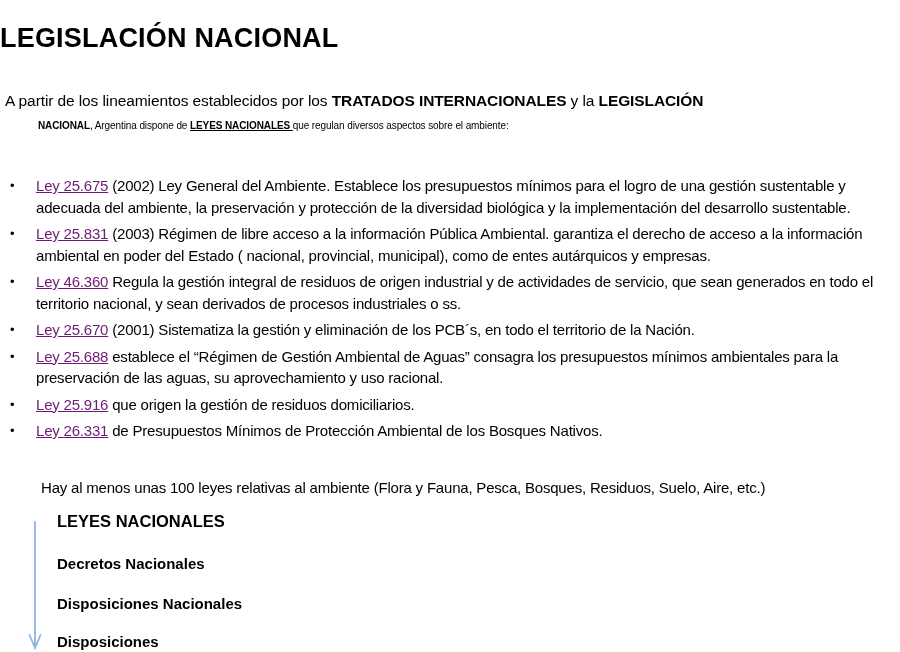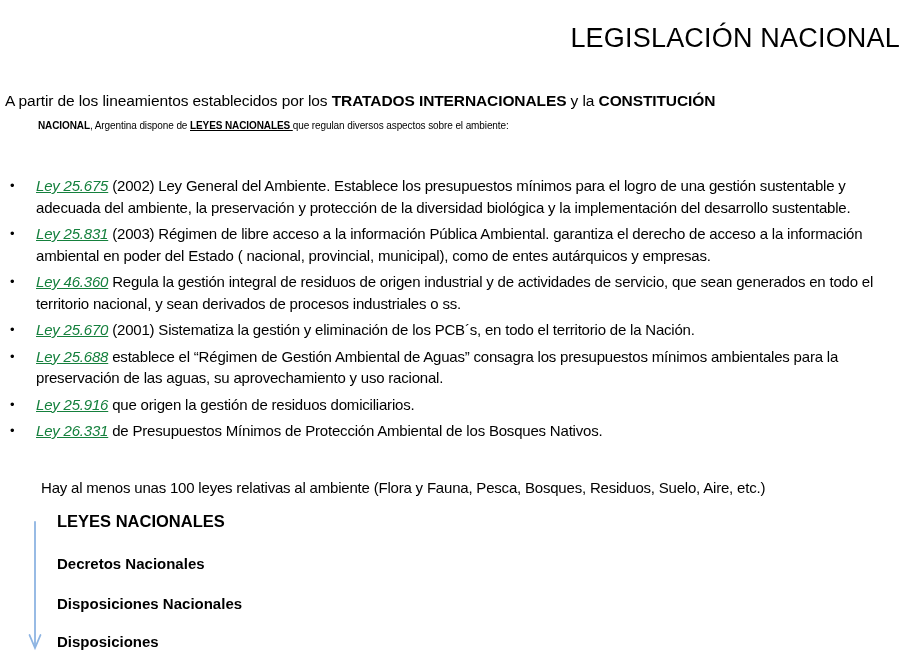--- a/index.html
+++ b/index.html
@@ -6,23 +6,23 @@
   body {
     width: 900px; height: 652px;
     background: #ffffff;
     color: #000000;
     font-family: "Liberation Sans", sans-serif;
     position: relative;
     overflow: hidden;
   }
   .page-title {
     position: absolute; top: 5px; left: 0; width: 900px;
-    text-align: right;
+    text-align: left;
     font-size: 27px;
-    font-weight: 400;
+    font-weight: 700;
     letter-spacing: 0.2px;
   }
   .intro-line1 {
     position: absolute; top: 76px; left: 5px;
     font-size: 15.5px; letter-spacing: -0.1px;
     white-space: nowrap;
   }
   .intro-line2 {
     position: absolute; top: 110px; left: 38px;
     font-size: 10px; letter-spacing: -0.1px;
@@ -42,24 +42,23 @@
     font-size: 15px;
     line-height: 21.5px;
     letter-spacing: -0.2px;
     margin-bottom: 5px;
   }
   ul.law-list li .bullet-marker {
     position: absolute; left: 10px; top: 0;
     font-size: 13px;
   }
   a.law-link {
-    color: #15803d;
+    color: #701a75;
     text-decoration: underline;
     cursor: pointer;
-    font-style: italic;
   }
   .note-line {
     position: absolute; top: 464px; left: 5px;
     font-size: 15px; letter-spacing: -0.2px;
     white-space: nowrap;
     margin-left: 36px;
   }
   .hier-item {
     position: absolute; left: 57px;
     font-weight: bold;
@@ -70,21 +69,21 @@
   .hier-arrow {
     position: absolute; left: 26px; top: 520px;
     width: 18px; height: 132px;
   }
 </style>
 </head>
 <body>
 
 <h1 class="page-title">LEGISLACIÓN NACIONAL</h1>
 
-<p class="intro-line1"><span>A partir de los lineamientos establecidos por los </span><span class="b">TRATADOS INTERNACIONALES</span><span> y la </span><span class="b">CONSTITUCIÓN</span></p>
+<p class="intro-line1"><span>A partir de los lineamientos establecidos por los </span><span class="b">TRATADOS INTERNACIONALES</span><span> y la </span><span class="b">LEGISLACIÓN</span></p>
 
 <p class="intro-line2"><span class="b">NACIONAL</span><span>, Argentina dispone de </span><span class="bu">LEYES NACIONALES </span><span>que regulan diversos aspectos sobre el ambiente:</span></p>
 
 <ul class="law-list">
   <li><span class="bullet-marker">•</span><a class="law-link">Ley 25.675</a><span> (2002) Ley General del Ambiente. Establece los presupuestos mínimos para el logro de una gestión sustentable y adecuada del ambiente, la preservación y protección de la diversidad biológica y la implementación del desarrollo sustentable.</span></li>
   <li><span class="bullet-marker">•</span><a class="law-link">Ley 25.831</a><span> (2003) Régimen de libre acceso a la información Pública Ambiental. garantiza el derecho de acceso a la información ambiental en poder del Estado ( nacional, provincial, municipal), como de entes autárquicos y empresas.</span></li>
   <li><span class="bullet-marker">•</span><a class="law-link">Ley 46.360</a><span> Regula la gestión integral de residuos de origen industrial y de actividades de servicio, que sean generados en todo el territorio nacional, y sean derivados de procesos industriales o ss.</span></li>
   <li><span class="bullet-marker">•</span><a class="law-link">Ley 25.670</a><span> (2001) Sistematiza la gestión y eliminación de los PCB´s, en todo el territorio de la Nación.</span></li>
   <li><span class="bullet-marker">•</span><a class="law-link">Ley 25.688</a><span> establece el “Régimen de Gestión Ambiental de Aguas” consagra los presupuestos mínimos ambientales para la preservación de las aguas, su aprovechamiento y uso racional.</span></li>
   <li><span class="bullet-marker">•</span><a class="law-link">Ley 25.916</a><span> que origen la gestión de residuos domiciliarios.</span></li>

